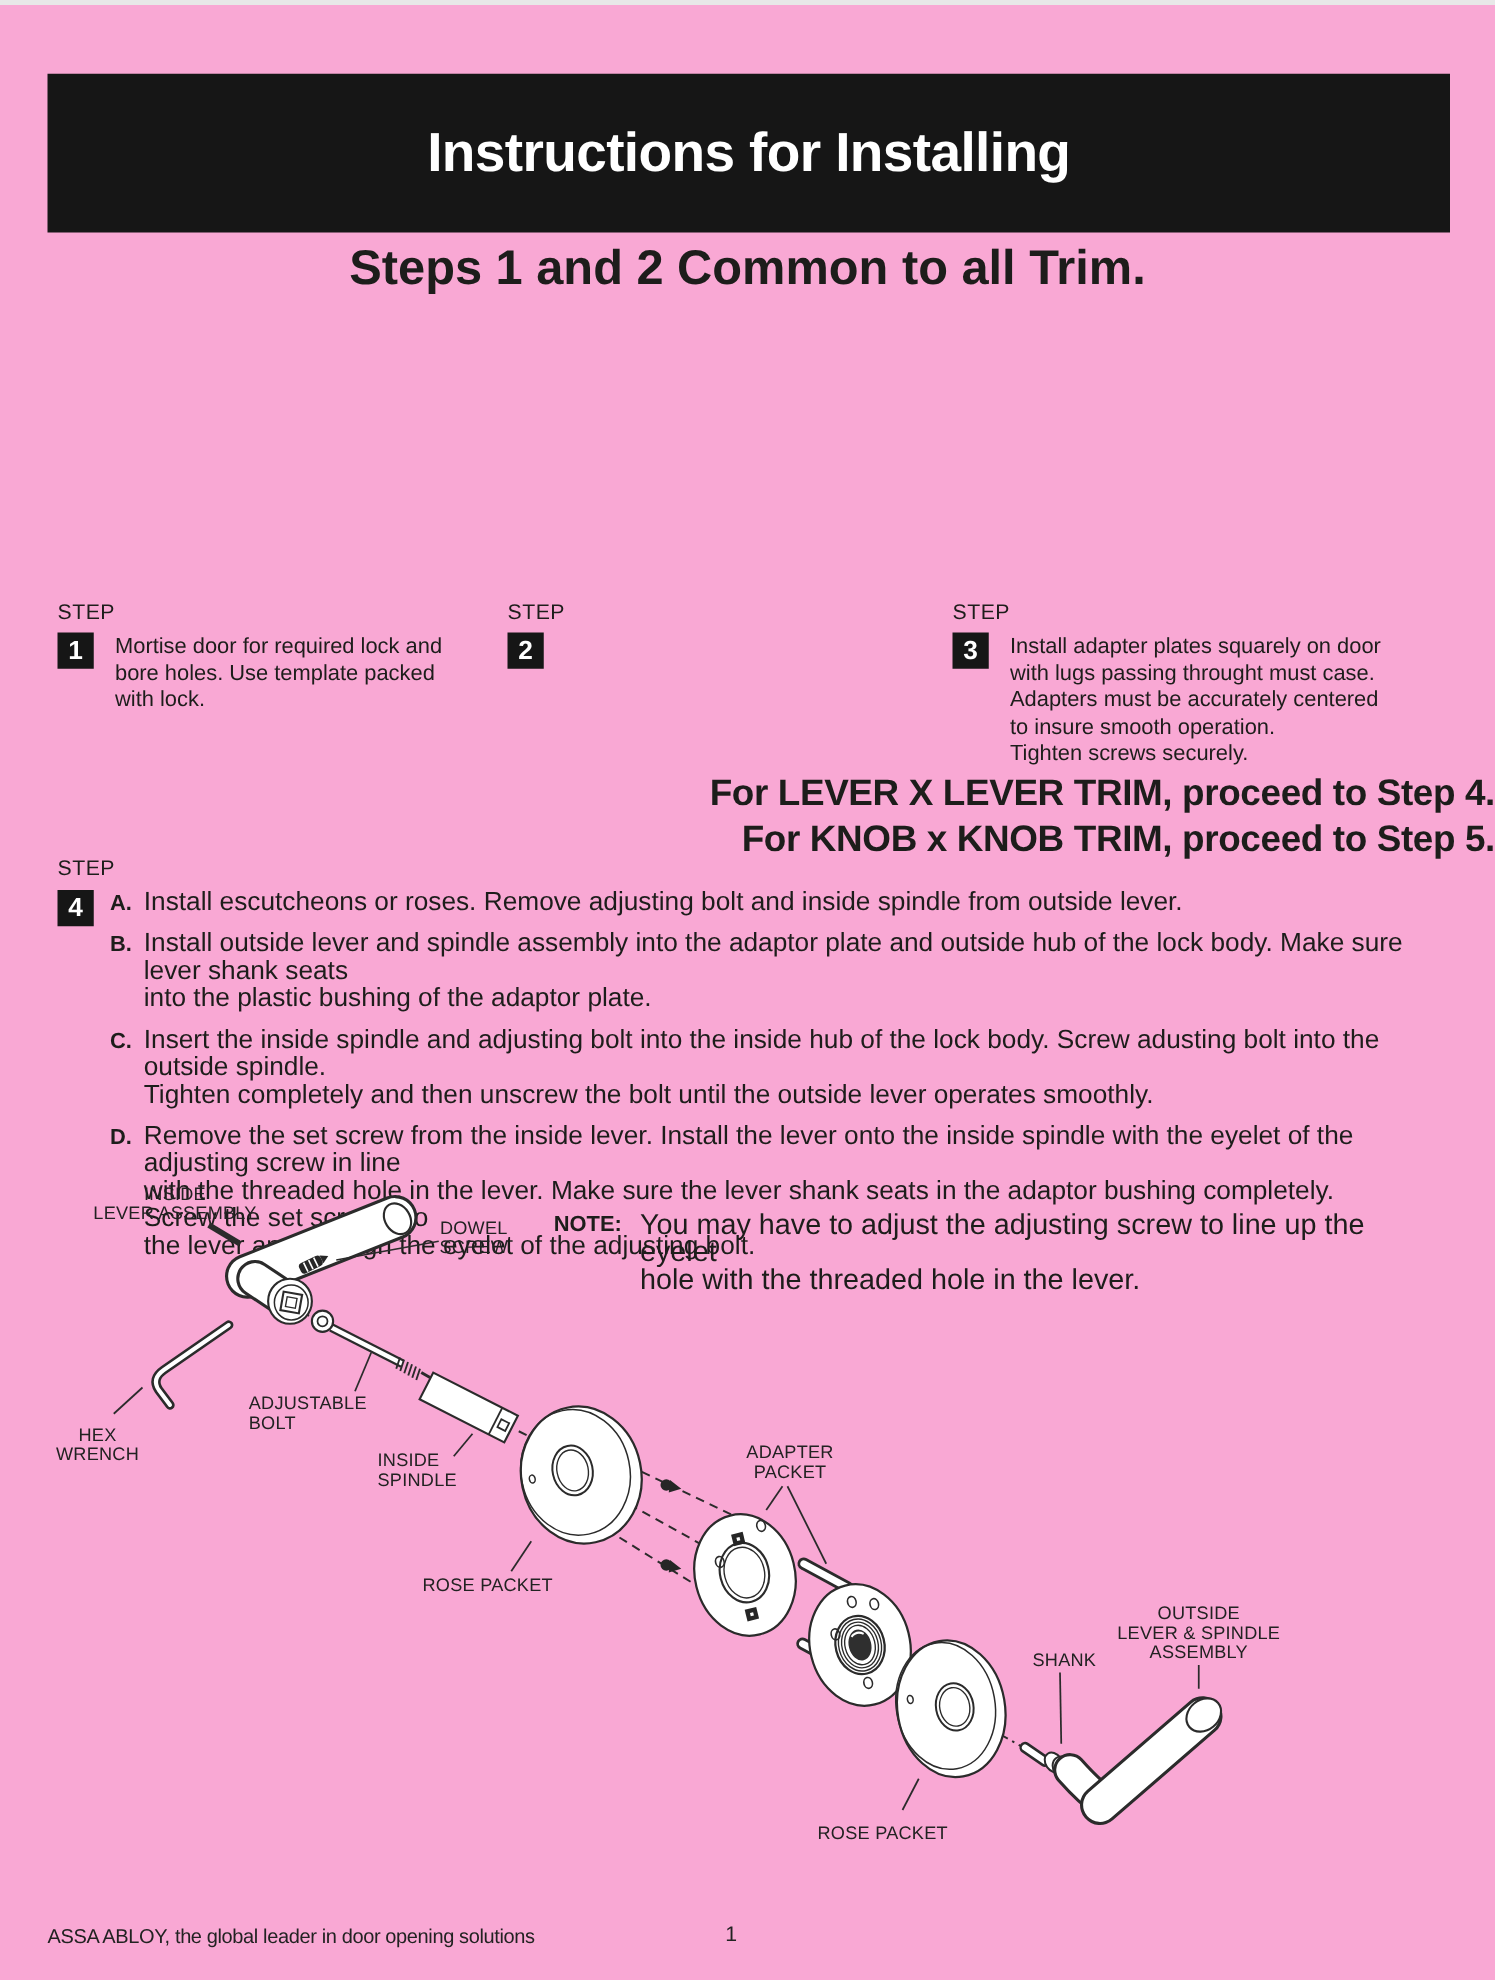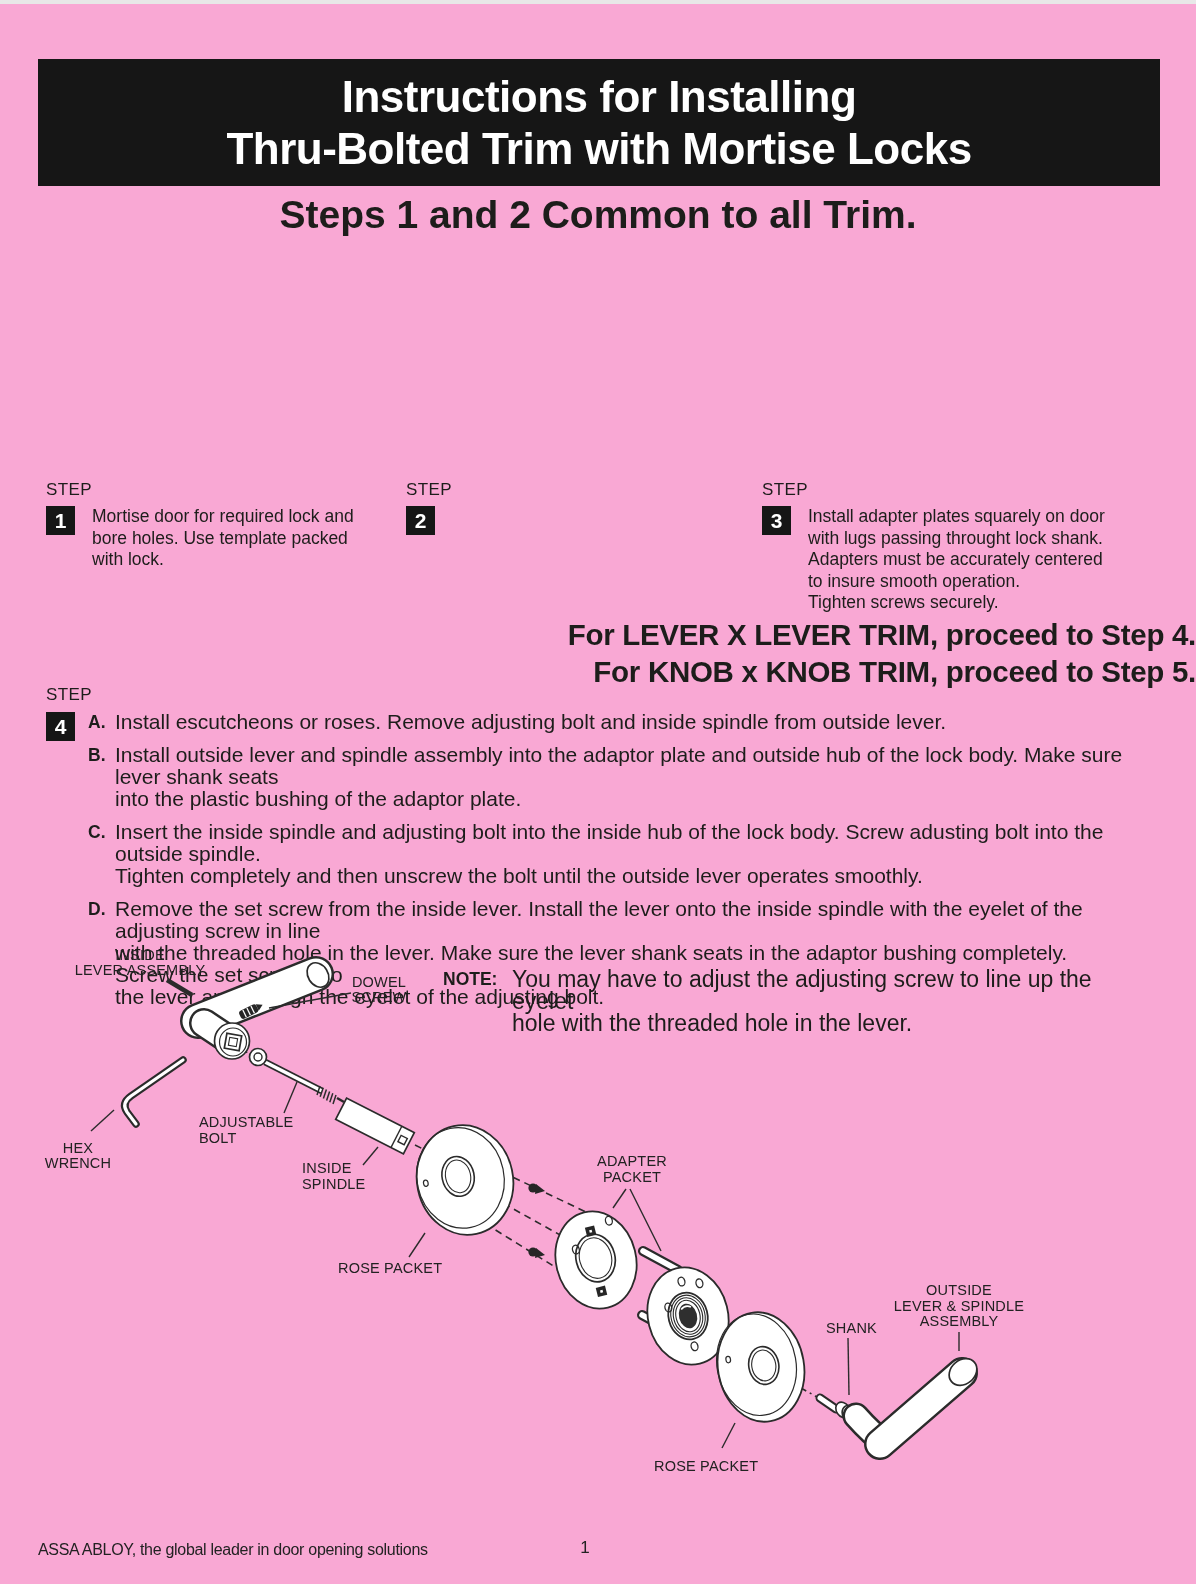--- a/index.html
+++ b/index.html
@@ -49,21 +49,20 @@
   .footer-brand { position:absolute; left:38px; top:1537px; font-size:16px; letter-spacing:-0.3px; color:#222; }
   .page-num { position:absolute; left:0; top:1534px; width:1170px; text-align:center; font-size:17px; color:#222; }
 </style>
 </head>
 <body>
 
 <div class="page">
 
   <div class="banner">
     <div class="t">Instructions for Installing</div>
-    <div class="t">Thru-Bolted Trim with Mortise Locks</div>
   </div>
 
   <div class="subtitle">Steps 1 and 2 Common to all Trim.</div>
 
   <div class="step-col c1">
     <div class="step-word">STEP</div>
     <div class="step-row">
       <div class="badge">1</div>
       <div class="step-text">Mortise door for required lock and
 bore holes. Use template packed
@@ -76,21 +75,21 @@
     <div class="step-row">
       <div class="badge">2</div>
     </div>
   </div>
 
   <div class="step-col c3">
     <div class="step-word">STEP</div>
     <div class="step-row">
       <div class="badge">3</div>
       <div class="step-text">Install adapter plates squarely on door
-with lugs passing throught lock shank.
+with lugs passing throught must case.
 Adapters must be accurately centered
 to insure smooth operation.
 Tighten screws securely.</div>
     </div>
   </div>
 
   <div class="proceed">
     <div>For LEVER X LEVER TRIM, proceed to Step 4.</div>
     <div>For KNOB x KNOB TRIM, proceed to Step 5.</div>
   </div>

